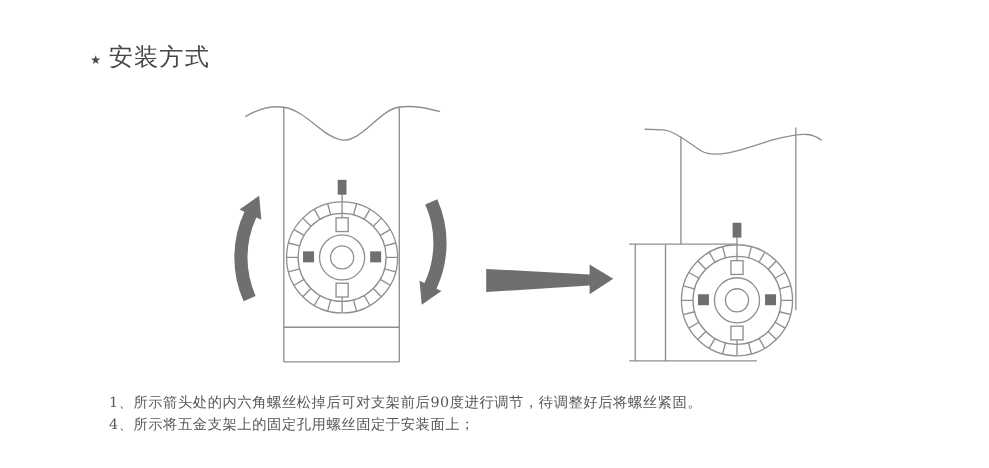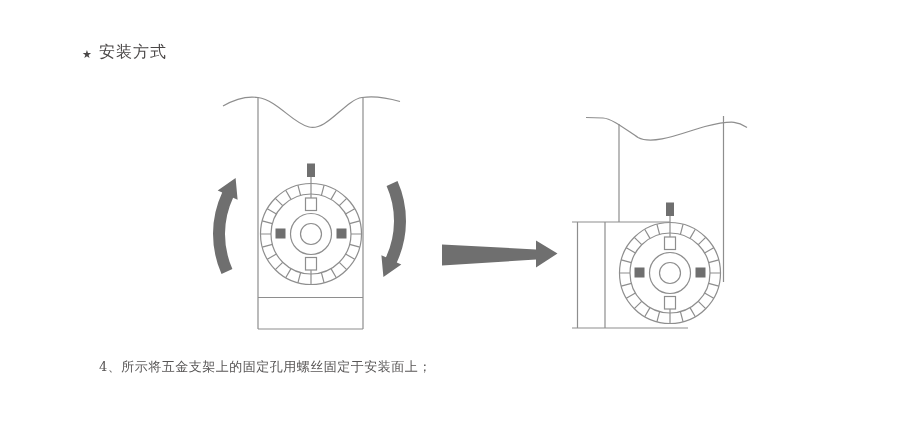--- a/index.html
+++ b/index.html
@@ -7,21 +7,21 @@
     position:relative; width:899px; height:425px; overflow:hidden;
     background:var(--bg,#ffffff);
     font-family:"DejaVu Serif","Liberation Serif",serif;
   }
   .title {
     position:absolute; left:82px; top:42px;
     display:flex; align-items:center; gap:7px;
     color:var(--title_color,#4a4747);
   }
   .title .star { font-size:11px; line-height:1; position:relative; top:1px; }
-  .title .title-text { font-size:16px; letter-spacing:1px; line-height:22px;font-family:Liberation Mono, monospace; }
+  .title .title-text { font-size:22px; letter-spacing:1px; line-height:22px; }
   .diagram-svg { position:absolute; left:0; top:0; }
   .ln { stroke:var(--line,#8e8e8e); stroke-width:1.2; fill:none; }
   .wf { fill:#ffffff; }
   .fl { fill:var(--fill,#6f6f6f); stroke:none; }
   .notes {
     position:absolute; left:99px; top:357px;
     font-size:13px; line-height:19.5px; letter-spacing:0.5px;
     color:var(--text_color,#585656);
     white-space:nowrap;
   }
@@ -69,16 +69,17 @@
 
     <g>
       <path class="ln" d="M586 117.5 L603 118 C612 118.5 625 129 638 137.5 C654 146 686 131.5 705 126.5 C717 123.5 727 121.8 734 122.3 C741 123 744 125.5 747 127.5"></path>
       <path class="ln" d="M619 124 L619 222 M723.5 116 L723.5 282"></path>
       <path class="ln" d="M572 222 L670 222 M572 328 L688 328 M577.5 222 L577.5 328 M605 222 L605 328"></path>
       <use href="#dial" transform="translate(670,273)"></use>
     </g>
   </svg>
 
   <div class="notes">
+    <div class="note-line">1、所示箭头处的内六角螺丝松掉后可对支架前后90度进行调节，待调整好后将螺丝紧固。</div>
     <div class="note-line">4、所示将五金支架上的固定孔用螺丝固定于安装面上；</div>
   </div>
 
 </div>
 
 </body></html>

